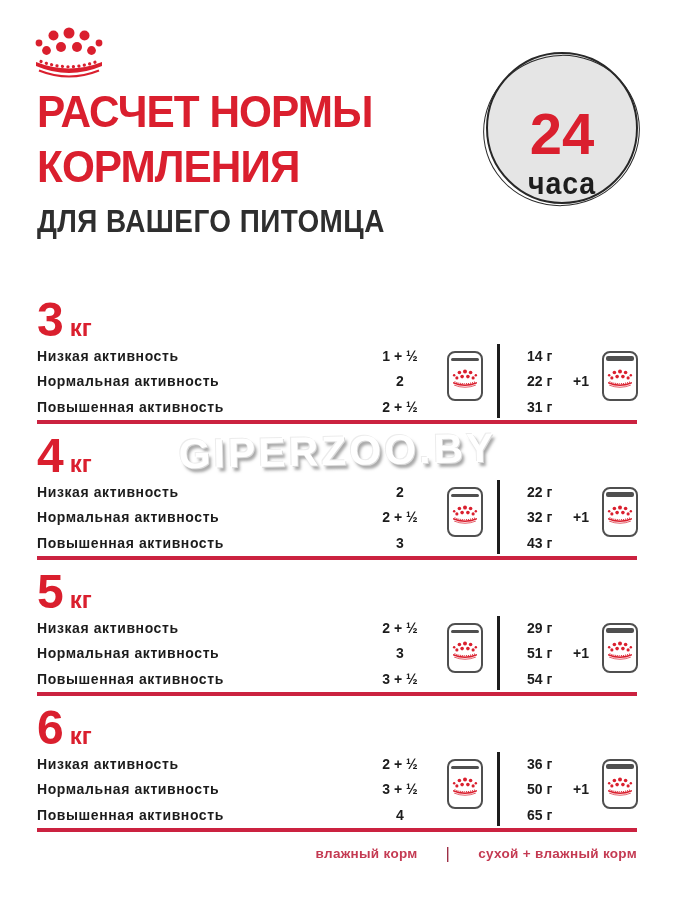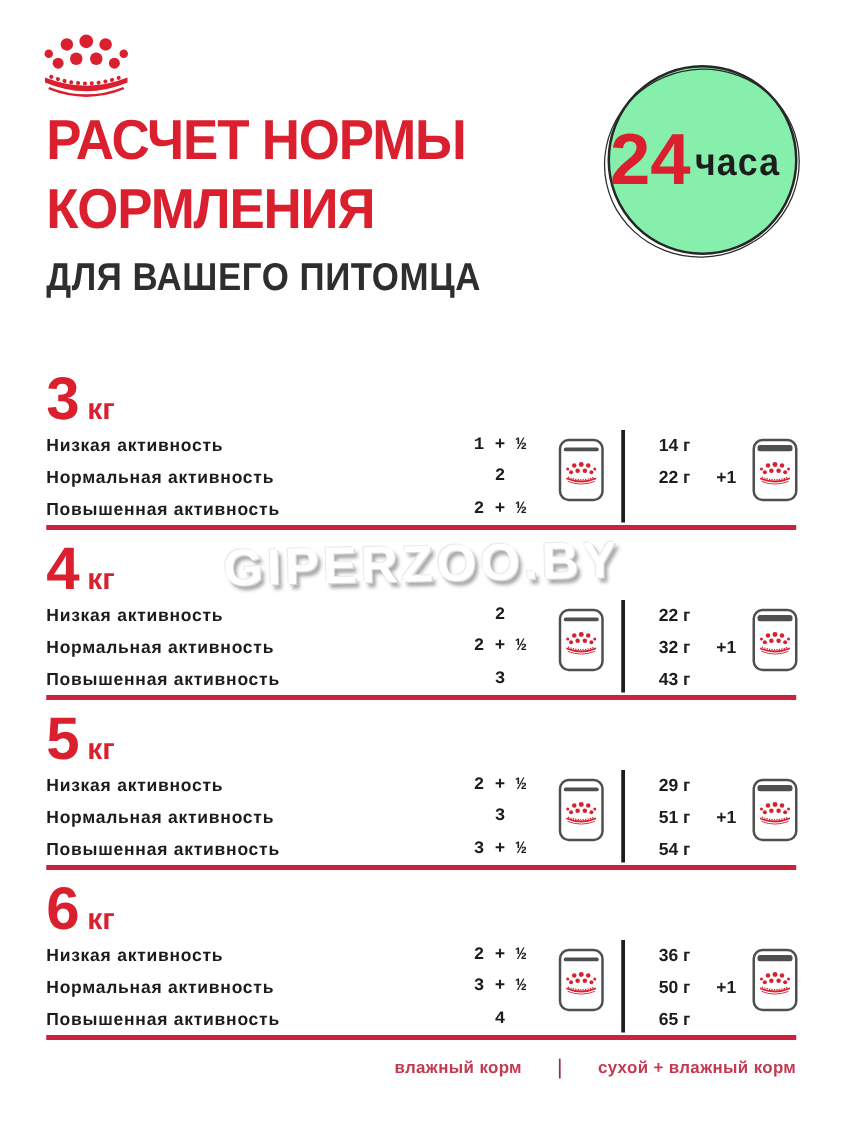--- a/index.html
+++ b/index.html
@@ -15,22 +15,22 @@
     line-height:55px;letter-spacing:-1px;white-space:nowrap;
     transform:scaleX(.94);transform-origin:left top;
   }
   .subtitle{
     position:absolute;left:37px;top:204px;color:#2e2e2e;font-size:31px;font-weight:700;
     white-space:nowrap;transform:scaleX(.9);transform-origin:left top;letter-spacing:.5px;
   }
   
   .badge{
     position:absolute;left:486px;top:52px;width:152px;height:152px;border:2px solid #272727;
-    border-radius:50%;display:flex;flex-direction:row;align-items:center;justify-content:flex-start;
-    box-sizing:border-box;background:#86efac;
+    border-radius:50%;display:flex;flex-direction:column;align-items:center;justify-content:flex-end;
+    box-sizing:border-box;background:#e5e5e5;
   }
   .badge::before{
     content:"";position:absolute;left:-5px;top:1px;width:155px;height:149px;
     border:1.6px solid #2b2b2b;border-radius:50%;transform:rotate(-12deg);
   }
   .badge-num{font-size:58px;font-weight:800;color:#da1f2e;line-height:1;}
   .badge-unit{font-size:31px;font-weight:700;color:#1d1d1d;margin-top:3px;transform:scaleX(.92);letter-spacing:1px;}
   
   .watermark{
     position:absolute;left:0;right:0;top:428px;text-align:center;z-index:6;pointer-events:none;
@@ -39,21 +39,21 @@
     transform:rotate(-1.2deg);
   }
   
   .weight-section{position:absolute;left:0;width:675px;height:128px;}
   .s1{top:300px}.s2{top:436px}.s3{top:572px}.s4{top:708px}
   .sec-head{position:absolute;left:37px;top:-4px;display:flex;align-items:baseline;gap:6px;color:#da1f2e;}
   .w-num{font-size:48px;font-weight:800;line-height:1;}
   .w-unit{font-size:24px;font-weight:800;}
   .col{position:absolute;top:44px;font-size:14px;font-weight:700;color:#1c1c1c;line-height:25.4px;letter-spacing:.6px;}
   .col-labels{left:37px;width:310px;}
-  .col-wet{left:350px;width:100px;text-align:center;letter-spacing:0;font-family:Liberation Mono, monospace;}
+  .col-wet{left:350px;width:100px;text-align:center;letter-spacing:0;}
   .col-dry{left:527px;width:130px;letter-spacing:0;}
   .dval{display:inline-block;min-width:42px;}
   .extra{display:inline-block;margin-left:4px;}
   .pouch{
     position:absolute;top:51px;width:36px;height:50px;border:2.5px solid #4f4f4f;border-radius:8px;
     box-sizing:border-box;background:#fff;display:flex;align-items:center;justify-content:center;
     padding-top:7px;
   }
   .pouch-wet{left:447px}.pouch-dry{left:602px}
   .pouch .seal{position:absolute;top:5px;left:2px;right:2px;height:2.5px;background:#4f4f4f;border-radius:2px;}
@@ -126,20 +126,21 @@
   <div class="pouch pouch-wet">
     <span class="seal"></span>
     <svg viewBox="0 0 72 58">
         <use href="#rc-crown" xlink:href="#rc-crown"></use>
       </svg>
   </div>
   <div class="vdiv"></div>
   <div class="col col-dry">
     <div><span class="dval">14 г</span><span class="extra"></span></div>
     <div><span class="dval">22 г</span><span class="extra">+1</span></div>
+    <div><span class="dval">31 г</span><span class="extra"></span></div>
   </div>
   <div class="pouch pouch-dry">
     <span class="seal"></span>
     <svg viewBox="0 0 72 58">
         <use href="#rc-crown" xlink:href="#rc-crown"></use>
       </svg>
   </div>
   <div class="redline"></div>
 </section>
 

